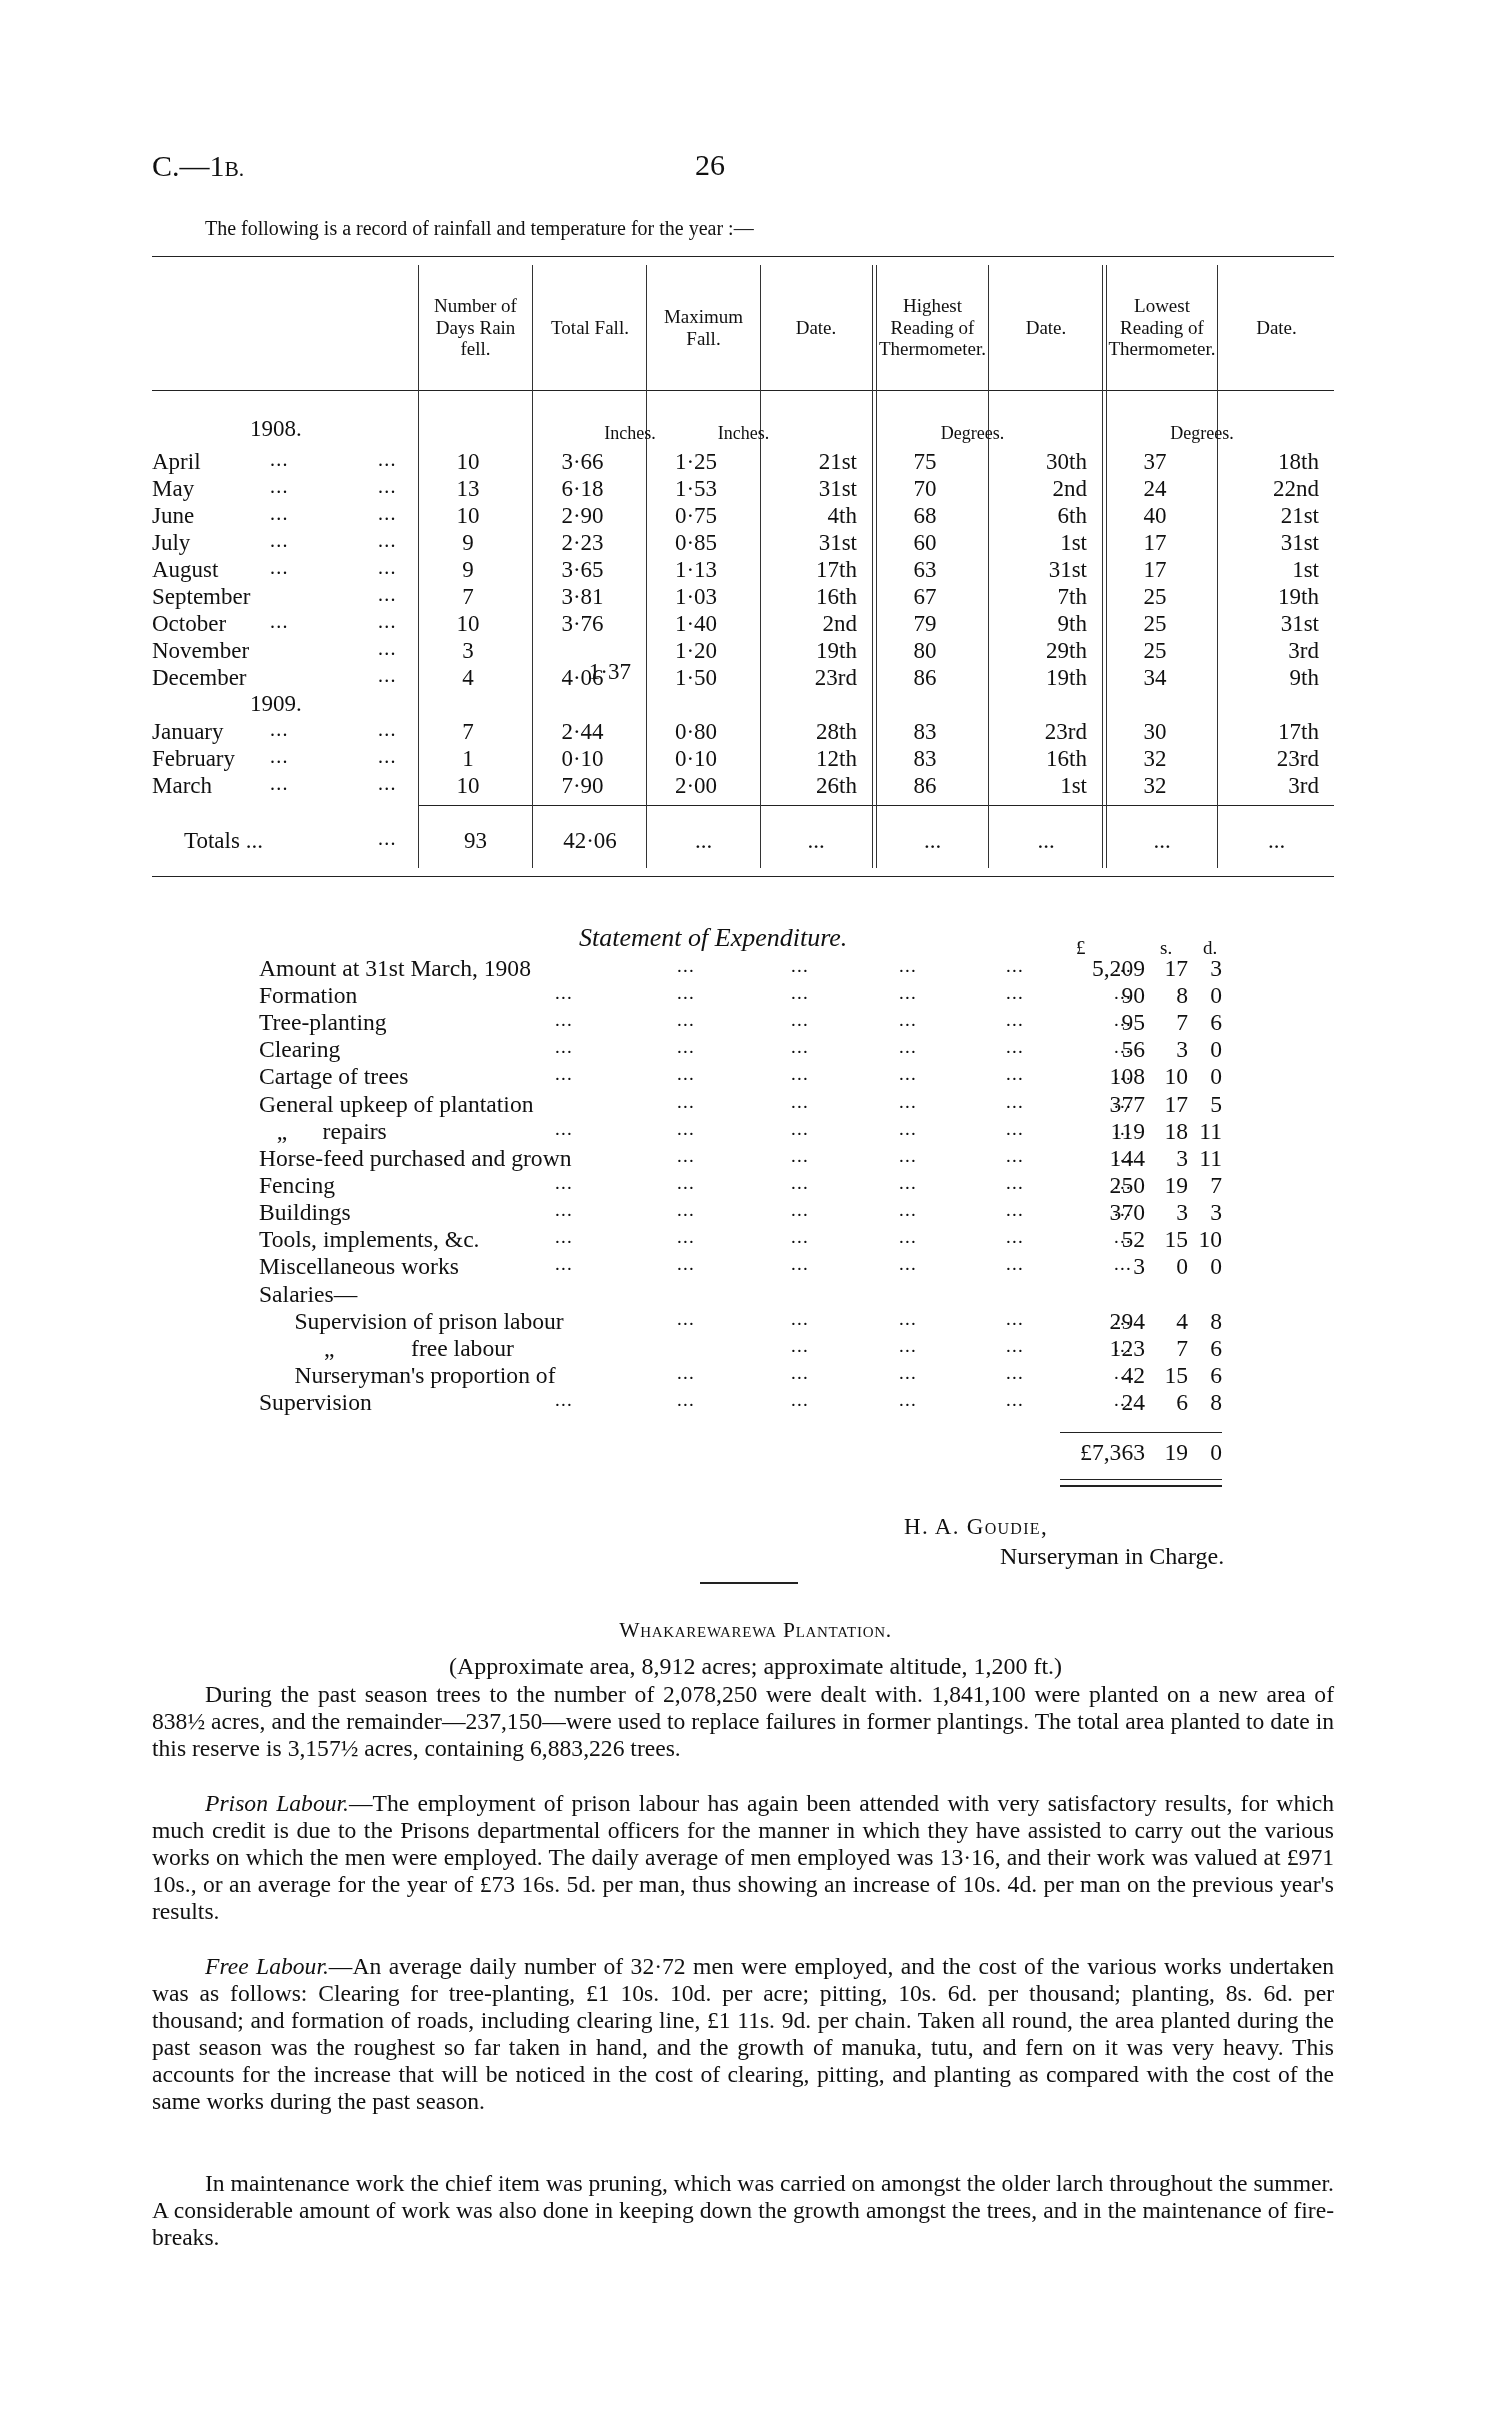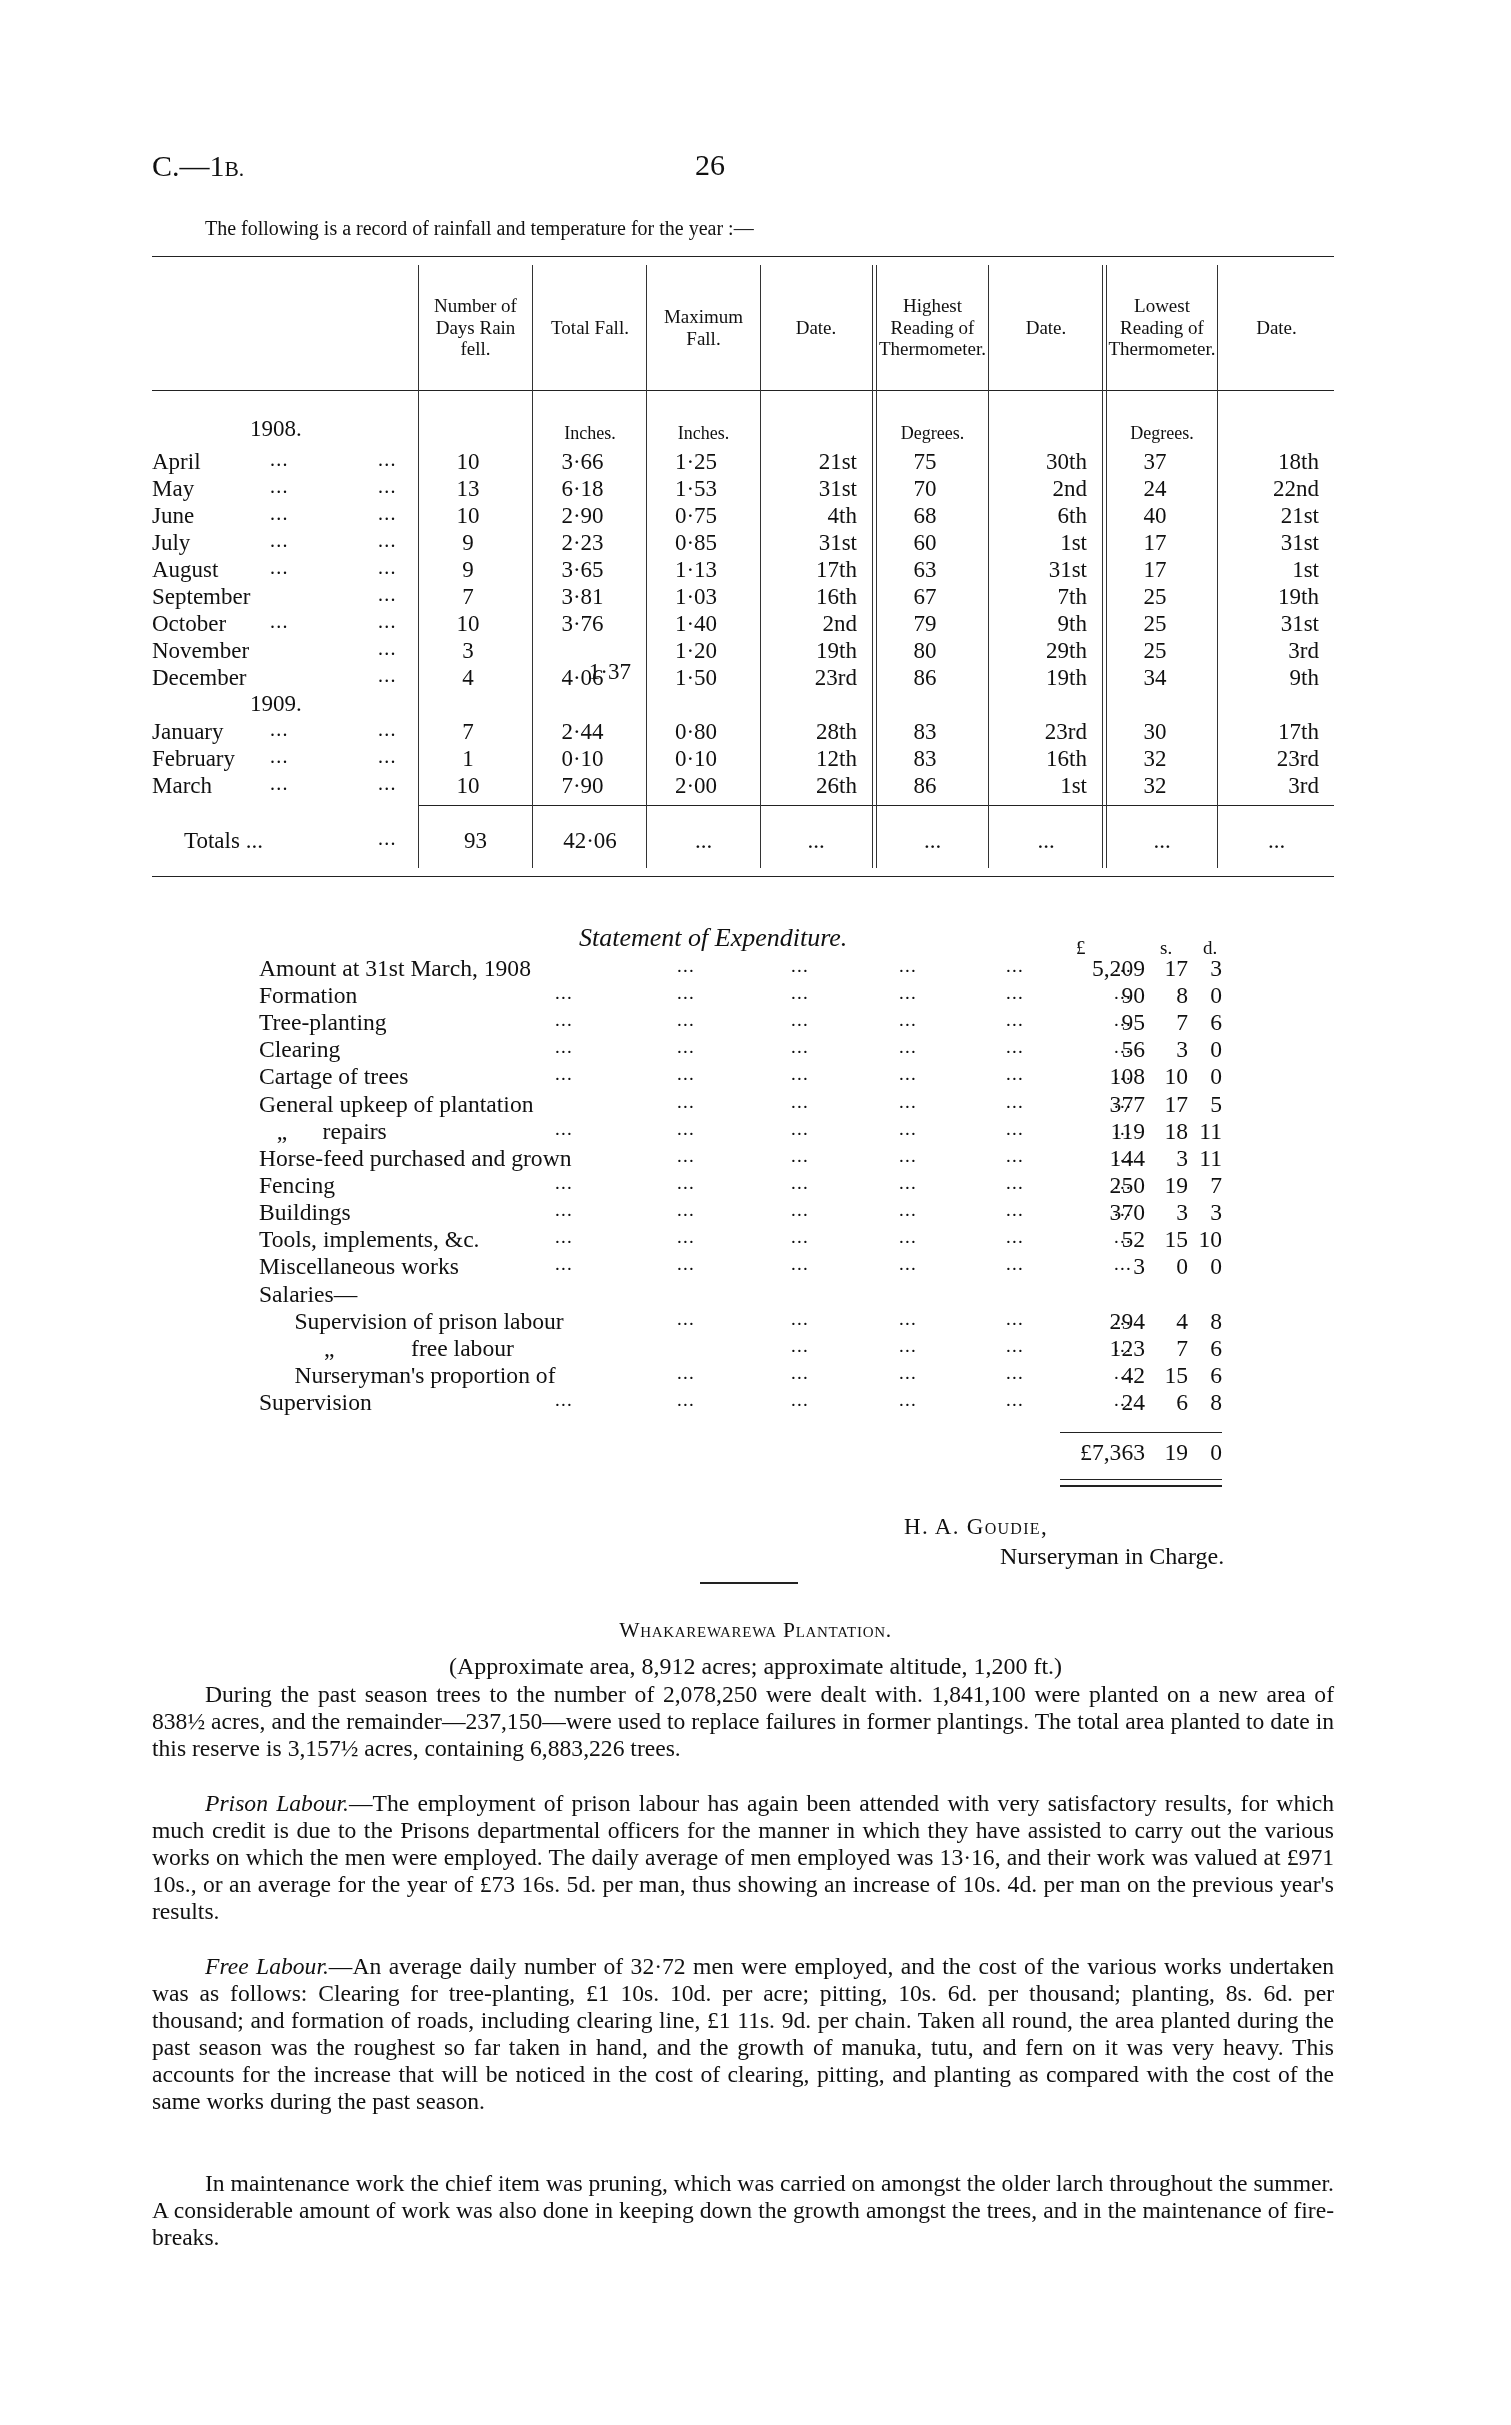--- a/index.html
+++ b/index.html
@@ -12,21 +12,21 @@
   .intro { left:205px; top:217px; font-size:20px; }
 
   
   .tbl { left:152px; top:253px; width:1182px; height:630px; }
   .hline { position:absolute; left:0; right:0; border-top:1.3px solid #222; }
   .vline { position:absolute; border-left:1px solid #333; }
   .vline.double { border-left:1px solid #333; width:2.7px; border-right:1px solid #333; }
   .th { position:absolute; text-align:center; font-size:19px; line-height:21.5px;
         display:flex; align-items:center; justify-content:center; }
   .cell { position:absolute; font-size:23px; line-height:27px; white-space:nowrap; }
-  .unit { position:absolute; font-size:18px; text-align:center; }
+  .unit { position:absolute; font-size:18px; text-align:center;padding-left:40px; }
   .year { position:absolute; font-size:23px; }
   .dots { position:absolute; font-size:20px; letter-spacing:1.3px; }
 
   
   .exp-title { left:579px; top:923px; font-size:26px; font-style:italic; }
   .exp-head { top:937px; font-size:19px; }
   .exp-row { position:absolute; left:259px; width:963px; height:27px; font-size:23.6px; }
   .exp-row .lbl { position:absolute; left:0; white-space:pre; }
   .exp-row .ld { position:absolute; font-size:19px; letter-spacing:1.3px; }
   .exp-row .pd { position:absolute; right:77px; width:94px; text-align:right; }

